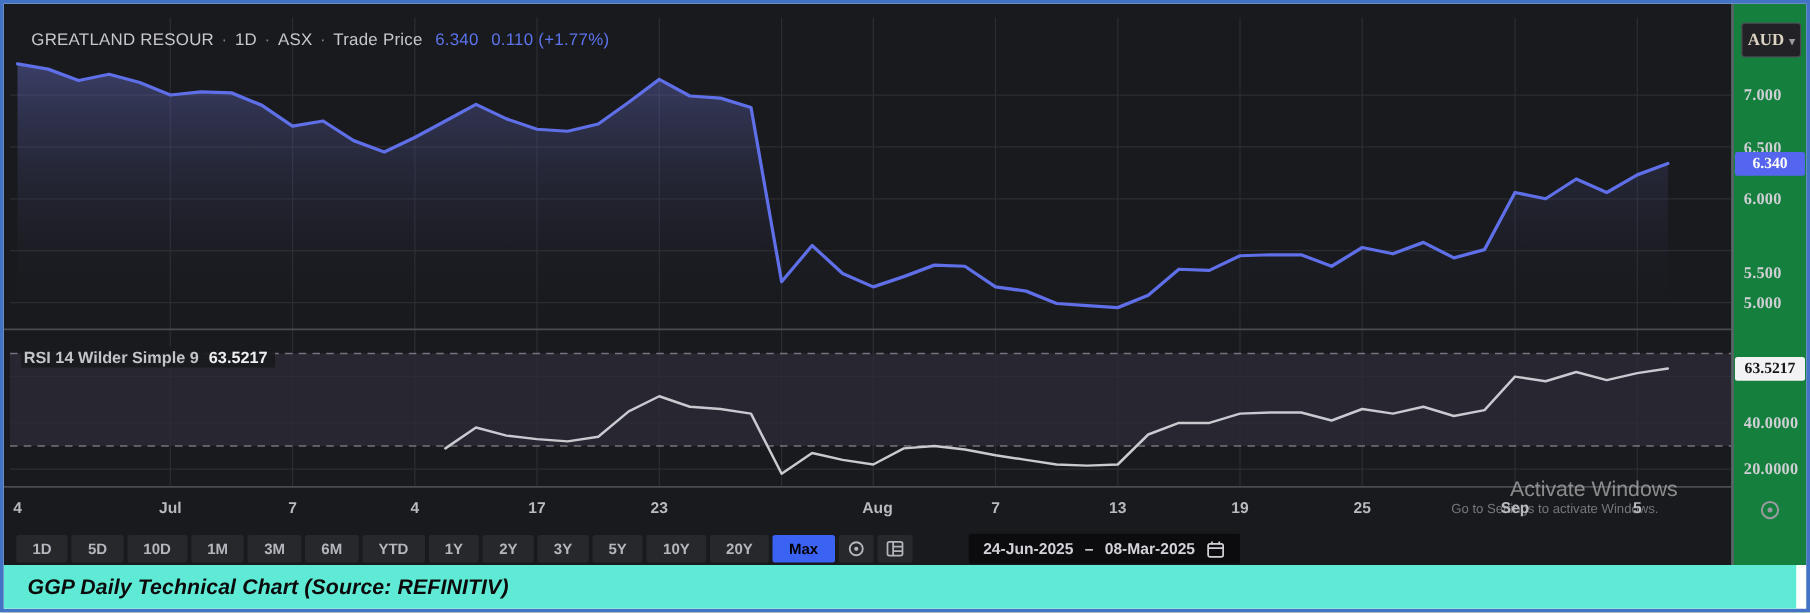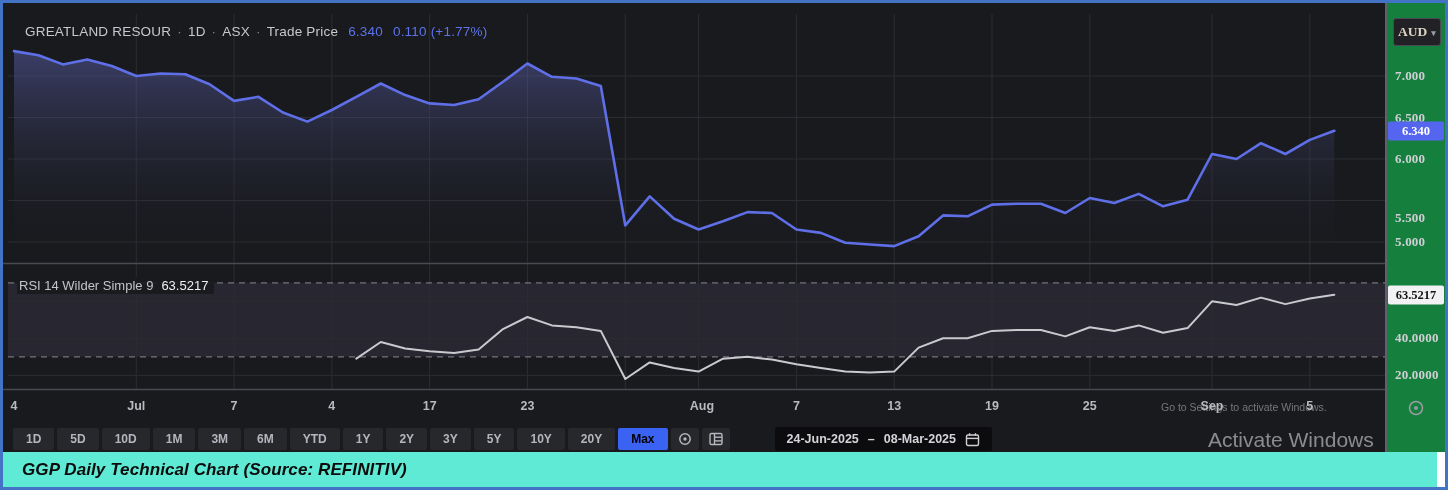--- a/index.html
+++ b/index.html
@@ -5,38 +5,38 @@
   html,body{margin:0;padding:0;background:#ffffff;}
   *{box-sizing:border-box;}
   .frame{position:relative;width:1448px;height:490px;border:3px solid #4273c4;background:#ffffff;
          font-family:"Liberation Sans","DejaVu Sans",sans-serif;overflow:hidden;}
   .chart{position:relative;width:1442px;height:449px;background:#191a1d;overflow:hidden;}
   #plot{position:absolute;left:0;top:0;}
   .hdr{position:absolute;left:22px;top:21px;font-size:13.5px;font-weight:normal;color:#c7c7cd;letter-spacing:.2px;white-space:nowrap;}
   .hdr .sep{color:#84848c;margin:0 6px;}
   .hdr .blue{color:#5c73ec;}
   .hdr .gap{display:inline-block;width:10px;}
-  .rsi-lbl{position:absolute;left:14px;top:274px;font-size:13px;font-weight:normal;color:#c3c3ca;
+  .rsi-lbl{position:absolute;left:14px;top:274px;font-size:13px;font-weight:bold;color:#c3c3ca;
            background:rgba(25,26,29,0.92);padding:1px 6px 1px 2px;white-space:nowrap;}
   .rsi-lbl .val{color:#efeff2;margin-left:8px;}
   
   .yaxis{position:absolute;top:0;right:0;width:60px;height:449px;background:#15803d;border-left:2px solid #60606a;font-family:Liberation Serif, serif;}
   .aud{position:absolute;left:6px;top:15px;width:48px;height:28px;border:1px solid #4a4a54;border-radius:3px;
        background:#222226;color:#ddd3c2;font-size:13.5px;font-weight:bold;display:flex;align-items:center;justify-content:center;gap:4px;cursor:pointer;}
   .aud .chev{color:#9a9aa2;font-size:9px;margin-top:2px;}
   .ytick{position:absolute;left:8px;transform:translateY(-50%);font-size:13px;font-weight:bold;color:#cfcfd5;letter-spacing:.2px;}
   .badge{position:absolute;left:1px;transform:translateY(-50%);width:56px;text-align:center;font-size:12.5px;
          font-weight:bold;border-radius:2px;padding:2px 0;}
   .badge.price{background:#5565f0;color:#ffffff;}
   .badge.rsi{background:#f2f2f4;color:#141414;}
   .axis-gear{position:absolute;left:18px;top:395px;}
   
   .xlab{position:absolute;top:396px;transform:translateX(-50%);font-size:12.5px;font-weight:bold;color:#b9b9c0;}
   
-  .wm1{position:absolute;left:1205px;top:379px;font-size:21px;color:rgba(168,168,170,0.8);margin-top:46px;}
+  .wm1{position:absolute;left:1205px;top:379px;font-size:17px;color:rgba(168,168,170,0.8);}
   .wm2{position:absolute;left:1158px;top:398px;font-size:10.5px;color:rgba(150,150,153,0.75);}
   
   .tbar{position:absolute;left:10px;top:424px;height:24px;display:flex;align-items:center;gap:3px;}
   .rbtn{height:22px;padding:0 13px;background:#27282c;border:none;border-radius:2px;color:#b4b5bd;
         font-size:12px;font-weight:bold;font-family:inherit;display:flex;align-items:center;cursor:pointer;}
   .rbtn.sel{background:#3b63f3;color:#000000;}
   .ibtn{height:22px;width:28px;background:#27282c;border:none;border-radius:2px;display:flex;align-items:center;justify-content:center;cursor:pointer;}
   .dates{margin-left:42px;height:24px;background:#0c0c0e;border-radius:2px;display:flex;align-items:center;
          gap:9px;padding:0 12px;color:#d3d3da;font-size:12.5px;font-weight:bold;cursor:pointer;}
   

